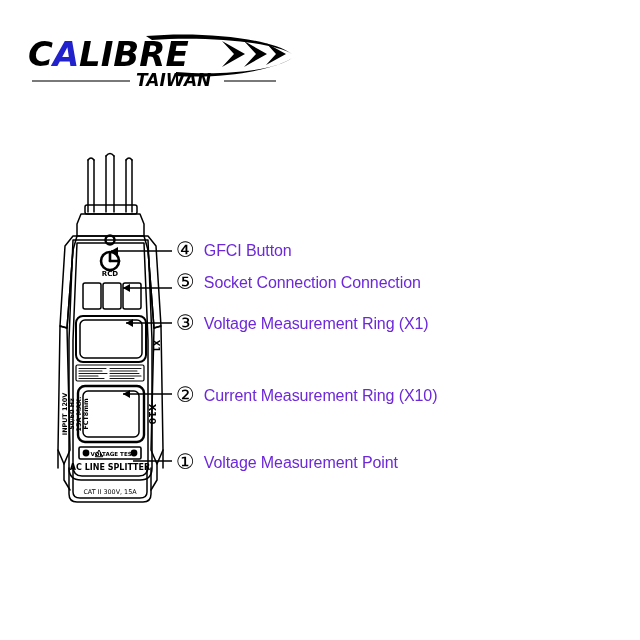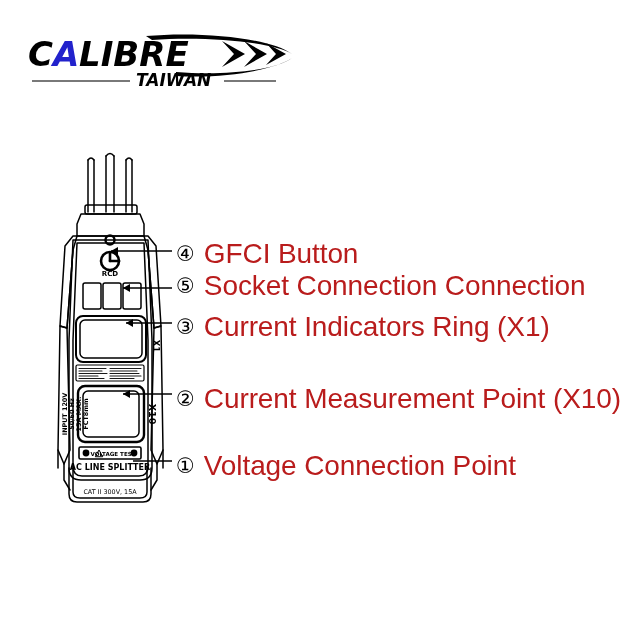--- a/index.html
+++ b/index.html
@@ -45,24 +45,24 @@
     white-space: nowrap;
   }
   .callout-num {
     font-size: 21px;
     line-height: 1;
     font-family: "DejaVu Sans", sans-serif;
     color: #000;
     margin-right: 9px;
   }
   .callout-text {
-    font-size: 28px;
+    font-size: 16px;
     line-height: 1;
     letter-spacing: -0.1px;
-    color: #b91c1c;
+    color: #6d28d9;
   }
 
   #callout-4 { left: 176px; top: 240px; }
   #callout-5 { left: 176px; top: 272px; }
   #callout-3 { left: 176px; top: 313px; }
   #callout-2 { left: 176px; top: 385px; }
   #callout-1 { left: 176px; top: 452px; }
 
   
   #leaders {
@@ -224,24 +224,24 @@
   <span class="callout-text">GFCI Button</span>
 </div>
 
 <div class="callout" id="callout-5">
   <span class="callout-num">⑤</span>
   <span class="callout-text">Socket Connection Connection</span>
 </div>
 
 <div class="callout" id="callout-3">
   <span class="callout-num">③</span>
-  <span class="callout-text">Current Indicators Ring (X1)</span>
+  <span class="callout-text">Voltage Measurement Ring (X1)</span>
 </div>
 
 <div class="callout" id="callout-2">
   <span class="callout-num">②</span>
-  <span class="callout-text">Current Measurement Point (X10)</span>
+  <span class="callout-text">Current Measurement Ring (X10)</span>
 </div>
 
 <div class="callout" id="callout-1">
   <span class="callout-num">①</span>
-  <span class="callout-text">Voltage Connection Point</span>
+  <span class="callout-text">Voltage Measurement Point</span>
 </div>
 
 </body></html>

